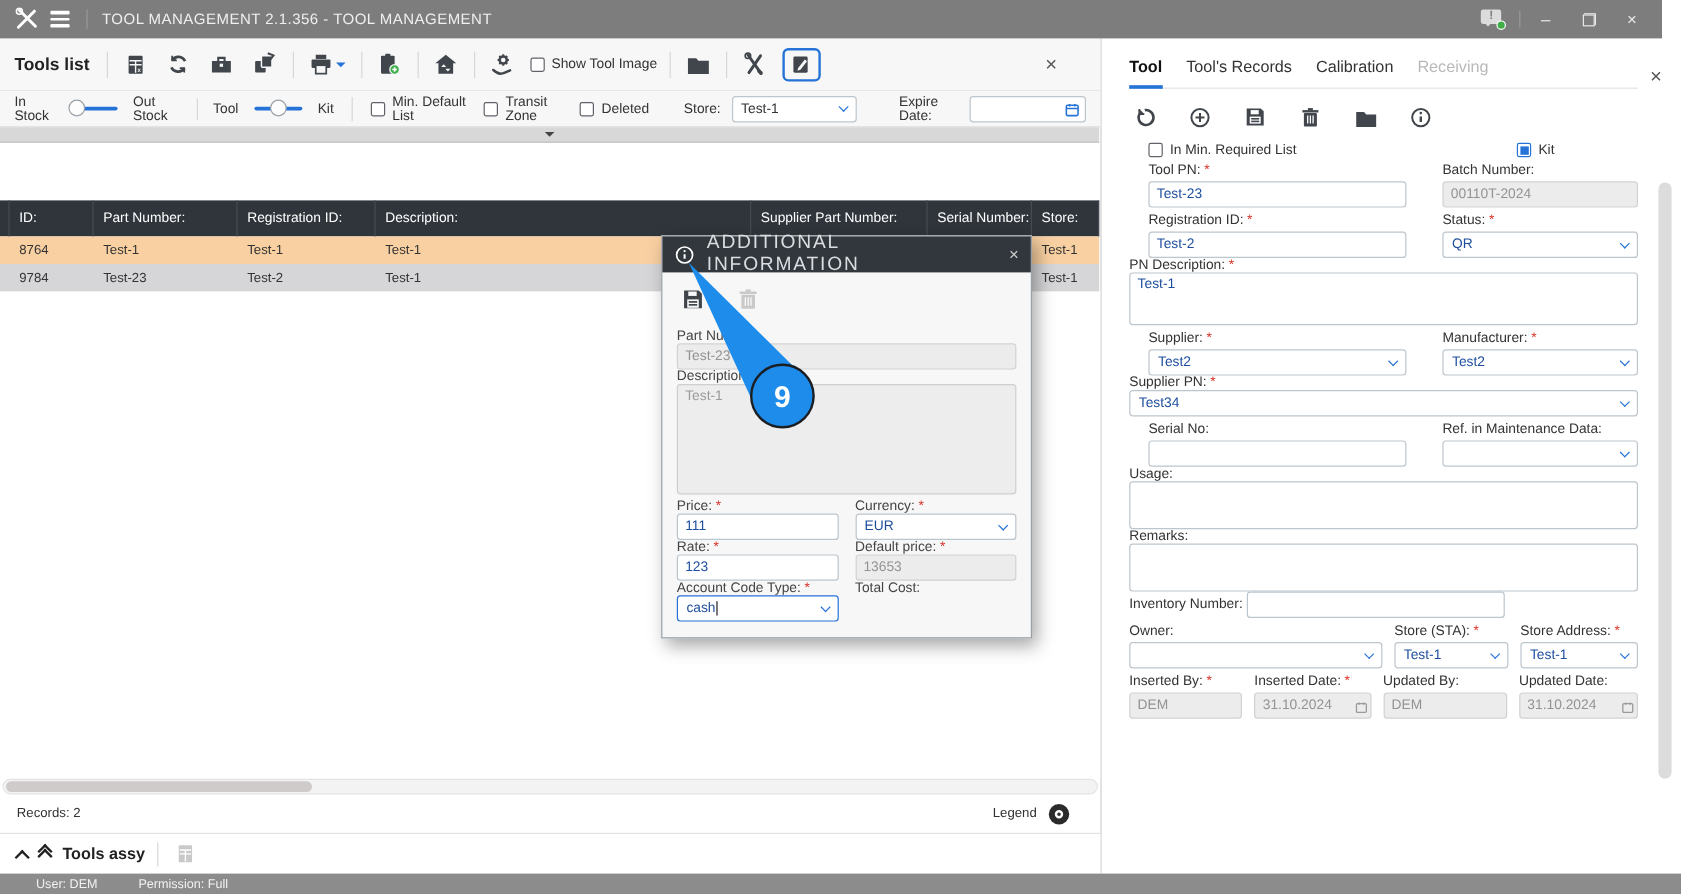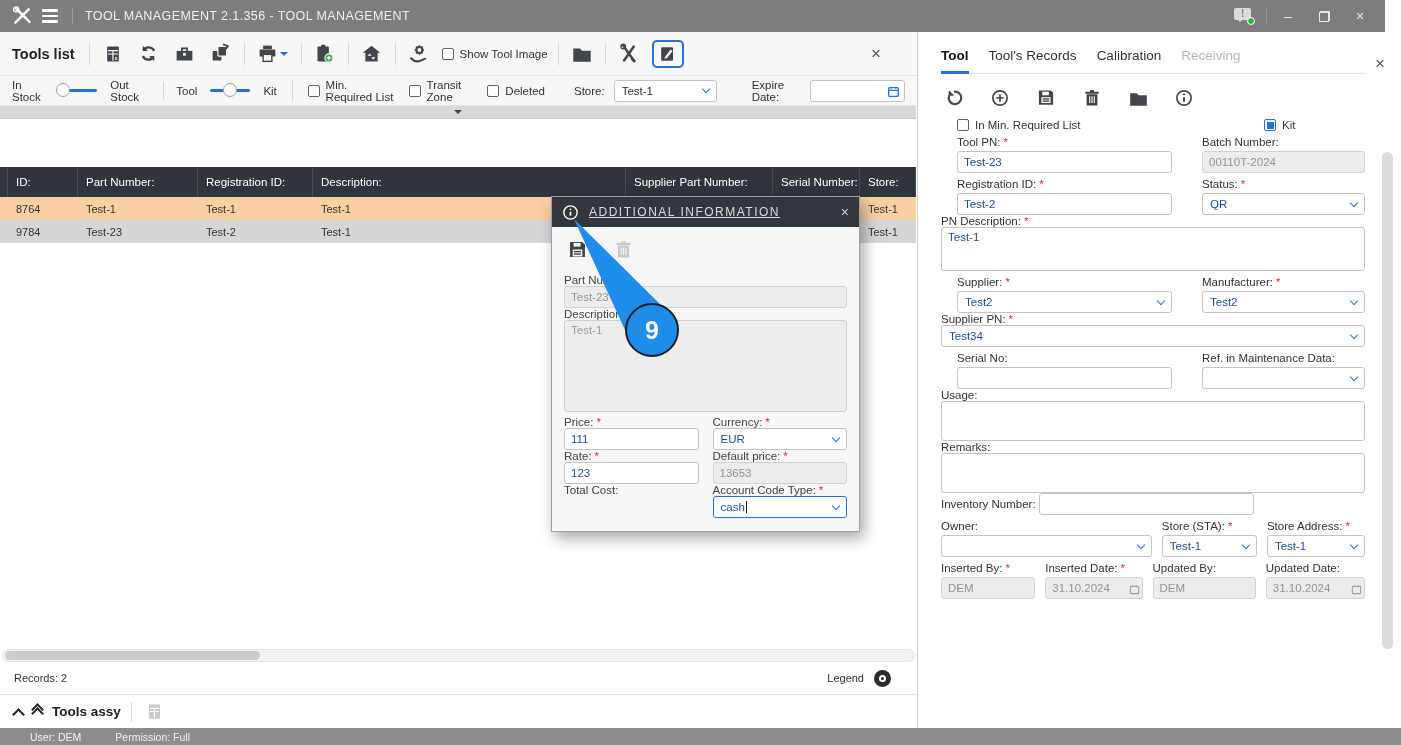--- a/index.html
+++ b/index.html
@@ -101,21 +101,21 @@
   .kitbox { width:12px; height:12px; border:1.6px solid #2673d8; border-radius:2px; background:#fff; display:flex; align-items:center; justify-content:center; }
   .kitbox i { display:block; width:7px; height:7px; background:#2673d8; }
   .datefield { position:relative; }
   .datefield .calico { top:4px; right:3px; }
   .vscroll { position:absolute; right:7px; top:120px; bottom:36px; width:13px; }
   .vscroll .vthumb { position:absolute; top:0; left:1px; width:11px; height:92%; background:#dcdcdc; border-radius:6px; cursor:grab; }
 
   
   .dialog { position:absolute; left:551px; top:196px; width:309px; z-index:40; background:#f7f7f7; border:1px solid #9aa0a6; box-shadow:4px 6px 14px rgba(0,0,0,.35); font-size:11.5px; }
   .dlg-title { height:30px; background:#32373d; color:#dadde0; display:flex; align-items:center; padding:0 10px; gap:10px; }
-  .dlg-title .ttext { letter-spacing:1.5px; font-size:12px;text-decoration:underline; }
+  .dlg-title .ttext { letter-spacing:1.5px; font-size:16px; }
   .dlg-title .dx { margin-left:auto; color:#cfcfcf; font-size:14px; cursor:pointer; }
   .dlg-body { padding:9px 12px 13px; }
   .dlg-icons { display:flex; gap:20px; margin-bottom:12px; }
   .dlg-icons .save { color:#3f444a; } .dlg-icons .del { color:#c9c9c9; }
   .dlg-body .flabel { color:#444; }
   .d2col { display:flex; gap:14px; }
   .d2col > div { width:140px; }
   .fsel.focus { border:1.6px solid #2673d8; }
   .txtcaret { display:inline-block; width:1px; height:12px; background:#222; margin-left:1px; vertical-align:middle; }
 
@@ -260,21 +260,21 @@
     <span>Out Stock</span>
     <span class="vsep" style="height:18px;margin:0 4px;"></span>
     <span>Tool</span>
     <span class="toggle">
         <span class="thumb mid"></span>
       </span>
     <span>Kit</span>
     <span class="vsep" style="height:20px;margin:0 6px;"></span>
     <span class="ck">
       <span class="ckbox"></span>
-        <span>Min. Required List</span>
+        <span>Min. Default List</span>
     </span>
     <span class="ck" style="margin-left:6px;">
       <span class="ckbox"></span>
         <span>Transit Zone</span>
     </span>
     <span class="ck" style="margin-left:6px;">
       <span class="ckbox"></span>
         <span>Deleted</span>
     </span>
     <span style="margin-left:20px;">Store:</span>
@@ -625,28 +625,28 @@
         <input class="fin" value="123" style="">
       </div>
       <div>
         <span class="flabel"><span>Default price:</span><span class="req">*</span></span>
         <input class="fin dis" disabled="" value="13653" style="">
       </div>
     </div>
 
     <div class="d2col">
       <div>
-        <span class="flabel">Total Cost:</span>
-      </div>
-      <div>
         <span class="flabel"><span>Account Code Type:</span><span class="req">*</span></span>
         <span class="fsel focus">
             <span><span>cash</span><span class="txtcaret"></span></span>
             <span class="chev"></span>
           </span>
+      </div>
+      <div>
+        <span class="flabel">Total Cost:</span>
       </div>
     </div>
   </div>
 </div>
 
 <svg class="overlay-svg">
   <polygon points="574,219 671,315 631,343" fill="#1d8ceb"></polygon>
   <circle cx="652" cy="330" r="26" fill="#1d8ceb" stroke="#1b1f23" stroke-width="2"></circle>
   <text x="652" y="339" text-anchor="middle" font-family="Liberation Sans, sans-serif" font-size="25" font-weight="bold" fill="#ffffff">9</text>
 </svg>

